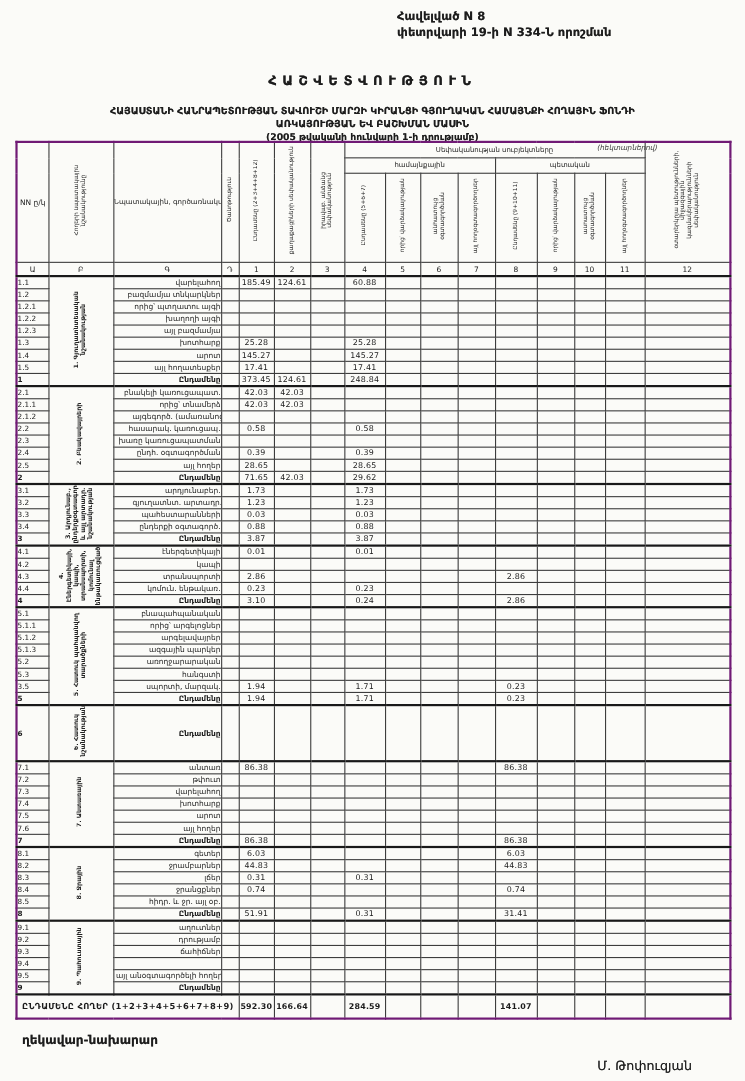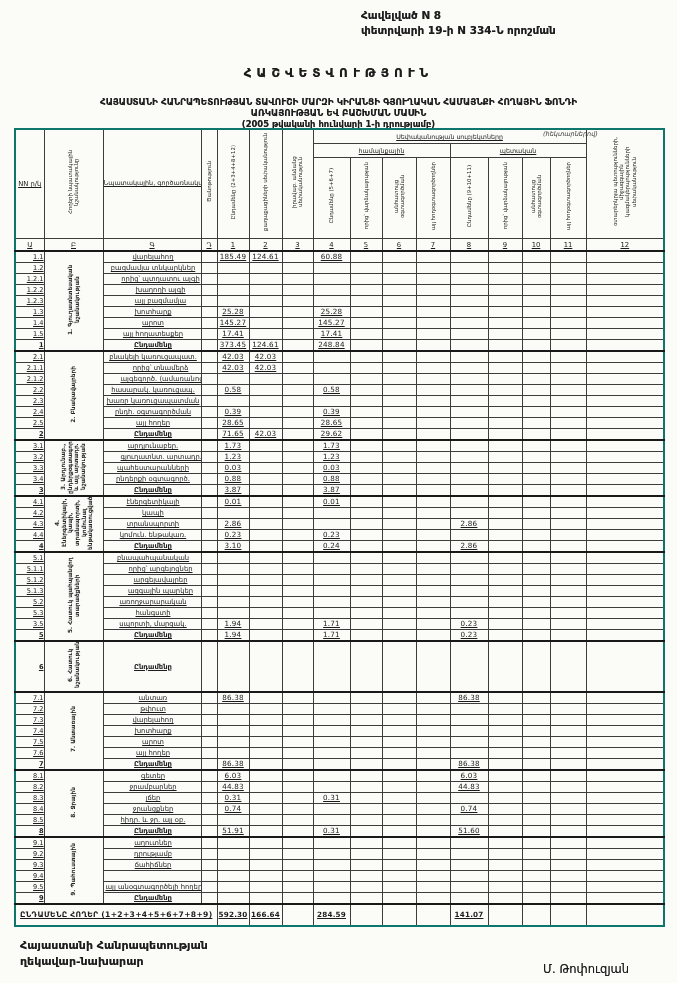--- a/index.html
+++ b/index.html
@@ -18,44 +18,43 @@
     text-shadow:0 0 .4px rgba(0,0,0,.55);}
   .titleblock .h{font-size:12px;font-weight:bold;letter-spacing:5px;margin-bottom:17px;}
   .titleblock .l1{font-size:8.8px;font-weight:bold;}
   .titleblock .l2{font-size:8.8px;font-weight:bold;margin-top:1px;}
   .titleblock .l3{font-size:8.4px;font-weight:bold;margin-top:1px;}
   .units{position:absolute;top:114px;left:543px;font-size:6.5px;color:#3a3a3a;font-style:italic;margin-top:16px;}
 
   table.maintable{
     position:absolute;top:128px;left:14px;width:649px;
     border-collapse:collapse;table-layout:fixed;
-    border:2px solid #0f766e;
-    text-decoration:underline;
+    border:2px solid #701a75;
   }
   .maintable th,.maintable td{
     border:1px solid #3d3d3d;padding:0;overflow:hidden;white-space:nowrap;
     font-weight:normal;color:#1c1c1c;
   }
   .maintable thead th{vertical-align:middle;text-align:center;}
   .hspan{font-size:6.3px;height:13px;}
   .vh{height:80px;}
   .vfull{height:108px;}
   .vtext{
     writing-mode:vertical-rl;transform:rotate(180deg);
     display:inline-block;font-size:5.4px;line-height:1.15;
     white-space:normal;max-height:102px;overflow:hidden;
     text-align:center;color:#222;
   }
   .vh .vtext{max-height:76px;}
   .hwrap{white-space:normal;font-size:6.4px;line-height:1.2;padding:0 2px;}
   .nnhead{white-space:normal;font-size:6.8px;}
   .letter{height:11px;font-size:6.8px;text-align:center;}
   tbody td{height:10px;line-height:10px;font-size:7px;}
-  td.nncell{text-align:right;font-size:6.6px;}
-  td.lbl{text-align:center;padding-left:2px;font-size:6.8px;}
+  td.nncell{text-align:left;font-size:6.6px;}
+  td.lbl{text-align:right;padding-left:2px;font-size:6.8px;}
   td.lbl.ind{padding-left:17px;}
   tr.total-row td.lbl, tr.total-row td.nncell{font-weight:600;}
   td.val{text-align:center;font-size:7.2px;letter-spacing:.2px;}
   td.seccell{text-align:center;vertical-align:middle;}
   .secv{font-size:5.8px;font-weight:bold;max-height:100%;}
   tr.sec-top td{border-top:2px solid #191919;}
   tr.tall-row td{height:46px;}
   tr.grand td{height:20px;border-top:2px solid #191919;font-weight:bold;margin-left:17px;}
   td.grandlbl{text-align:center;font-size:7.6px;letter-spacing:.3px;}
   .sigblock{
@@ -979,21 +978,21 @@
         <td class="nncell">8</td>
         <td class="lbl">Ընդամենը</td>
         <td></td>
         <td class="val">51.91</td>
         <td class="val"></td>
         <td class="val"></td>
         <td class="val">0.31</td>
         <td class="val"></td>
         <td class="val"></td>
         <td class="val"></td>
-        <td class="val">51.60</td>
+        <td class="val">31.41</td>
         <td class="val"></td>
         <td class="val"></td>
         <td class="val"></td>
         <td class="val"></td>
       </tr>
       <tr class="sec-top">
         <td class="nncell">9.1</td>
         <td class="seccell" rowspan="6"><span class="vtext secv">9. Պահուստային</span></td>
         <td class="lbl">աղուտներ</td>
         <td></td>
@@ -1107,16 +1106,15 @@
         <td class="val">141.07</td>
         <td class="val"></td>
         <td class="val"></td>
         <td class="val"></td>
         <td class="val"></td>
       </tr>
     </tbody>
 </table>
 
 <div class="sigblock">
-  <div>Հայաստանի Հանրապետության</div>
   <div>ղեկավար-նախարար</div>
 </div>
 <div class="signame">Մ. Թոփուզյան</div>
 
 </body></html>

